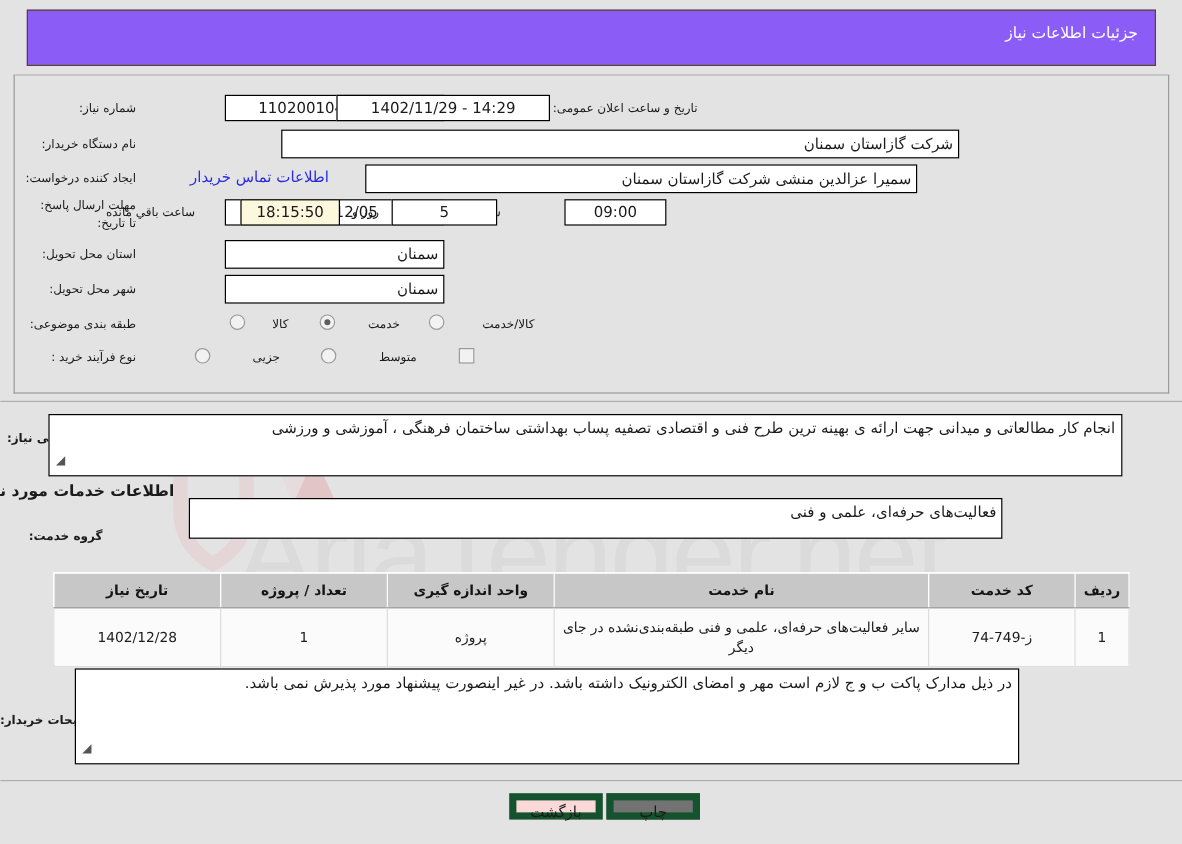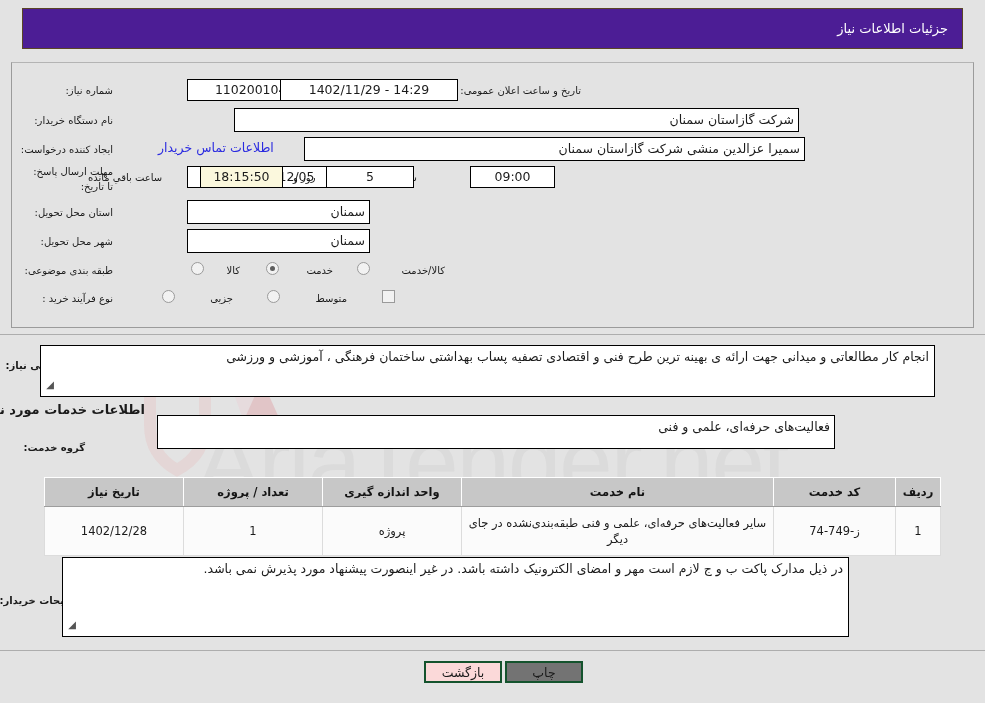--- a/index.html
+++ b/index.html
@@ -25,22 +25,22 @@
     width: 985px; height: 260px;
     pointer-events: none;
     z-index: 0;
     opacity: .55;
   }
 
   
   .header-bar {
     position: absolute;
     left: 22px; top: 8px;
-    width: 941px; height: 41px;
-    background: #4c1d95;
+    width: 941px; height: 47px;
+    background: #8b5cf6;
     border: 1px solid #5a4526;
     box-sizing: border-box;
     z-index: 2;
     text-decoration: underline;
   }
   .header-title {
     position: absolute;
     right: 14px; top: 12px;
     color: #ffffff;
     font-size: 13px;
@@ -197,21 +197,21 @@
     text-align: center;
     vertical-align: middle;
     line-height: 16px;
   }
   .tbl td.wrap { text-align: center; }
 
   
   .btn {
     position: absolute;
     box-sizing: border-box;
-    border: 2px solid #14532d;
+    border: 6px solid #14532d;
     font-family: "DejaVu Sans", "Liberation Sans", sans-serif;
     font-size: 12.5px;
     color: #1b1b1b;
     height: 22px;
     line-height: 20px;
     text-align: center;
     cursor: pointer;
     z-index: 3;
   }
   .btn-print  { background: #737373; }
@@ -243,21 +243,21 @@
   <div class="fld center" style="right:615px; top:79px; width:183px; height:22px; line-height:20px;">1102001045000191</div>
 
   <div class="lbl" style="right:404px; top:83px;">تاریخ و ساعت اعلان عمومی:</div>
 
   <div class="fld center" style="left:280px; top:79px; width:178px; height:22px; line-height:20px;">14:29 - 1402/11/29</div>
 
   <div class="lbl" style="right:872px; top:113px;">نام دستگاه خریدار:</div>
   <div class="fld rt" style="left:234px; top:108px; width:565px; height:24px; line-height:22px;">شرکت گازاستان سمنان</div>
 
   <div class="lbl" style="right:872px; top:142px;">ایجاد کننده درخواست:</div>
-  <div class="fld rt" style="left:304px; top:137px; width:501px; height:24px; line-height:22px;">سمیرا عزالدین منشی شرکت گازاستان سمنان</div>
+  <div class="fld rt" style="left:304px; top:137px; width:460px; height:24px; line-height:22px;">سمیرا عزالدین منشی شرکت گازاستان سمنان</div>
   <div class="link" style="left:158px; top:140px;">اطلاعات تماس خریدار</div>
 
   <div class="lbl" style="right:872px; top:164px; width:80px; white-space:normal; text-align:right;">مهلت ارسال پاسخ: تا تاریخ:</div>
   <div class="fld center" style="right:615px; top:166px; width:183px; height:22px; line-height:20px;">1402/12/05</div>
   <div class="lbl" style="right:568px; top:170px;">ساعت</div>
   <div class="fld center" style="left:470px; top:166px; width:85px; height:22px; line-height:20px;">09:00</div>
   <div class="fld center" style="left:326px; top:166px; width:88px; height:22px; line-height:20px;">5</div>
   <div class="lbl" style="left:293px; top:170px;">روز و</div>
   <div class="fld center yellow" style="left:200px; top:166px; width:83px; height:22px; line-height:20px;">18:15:50</div>
   <div class="lbl" style="left:88px; top:170px;">ساعت باقي مانده</div>

